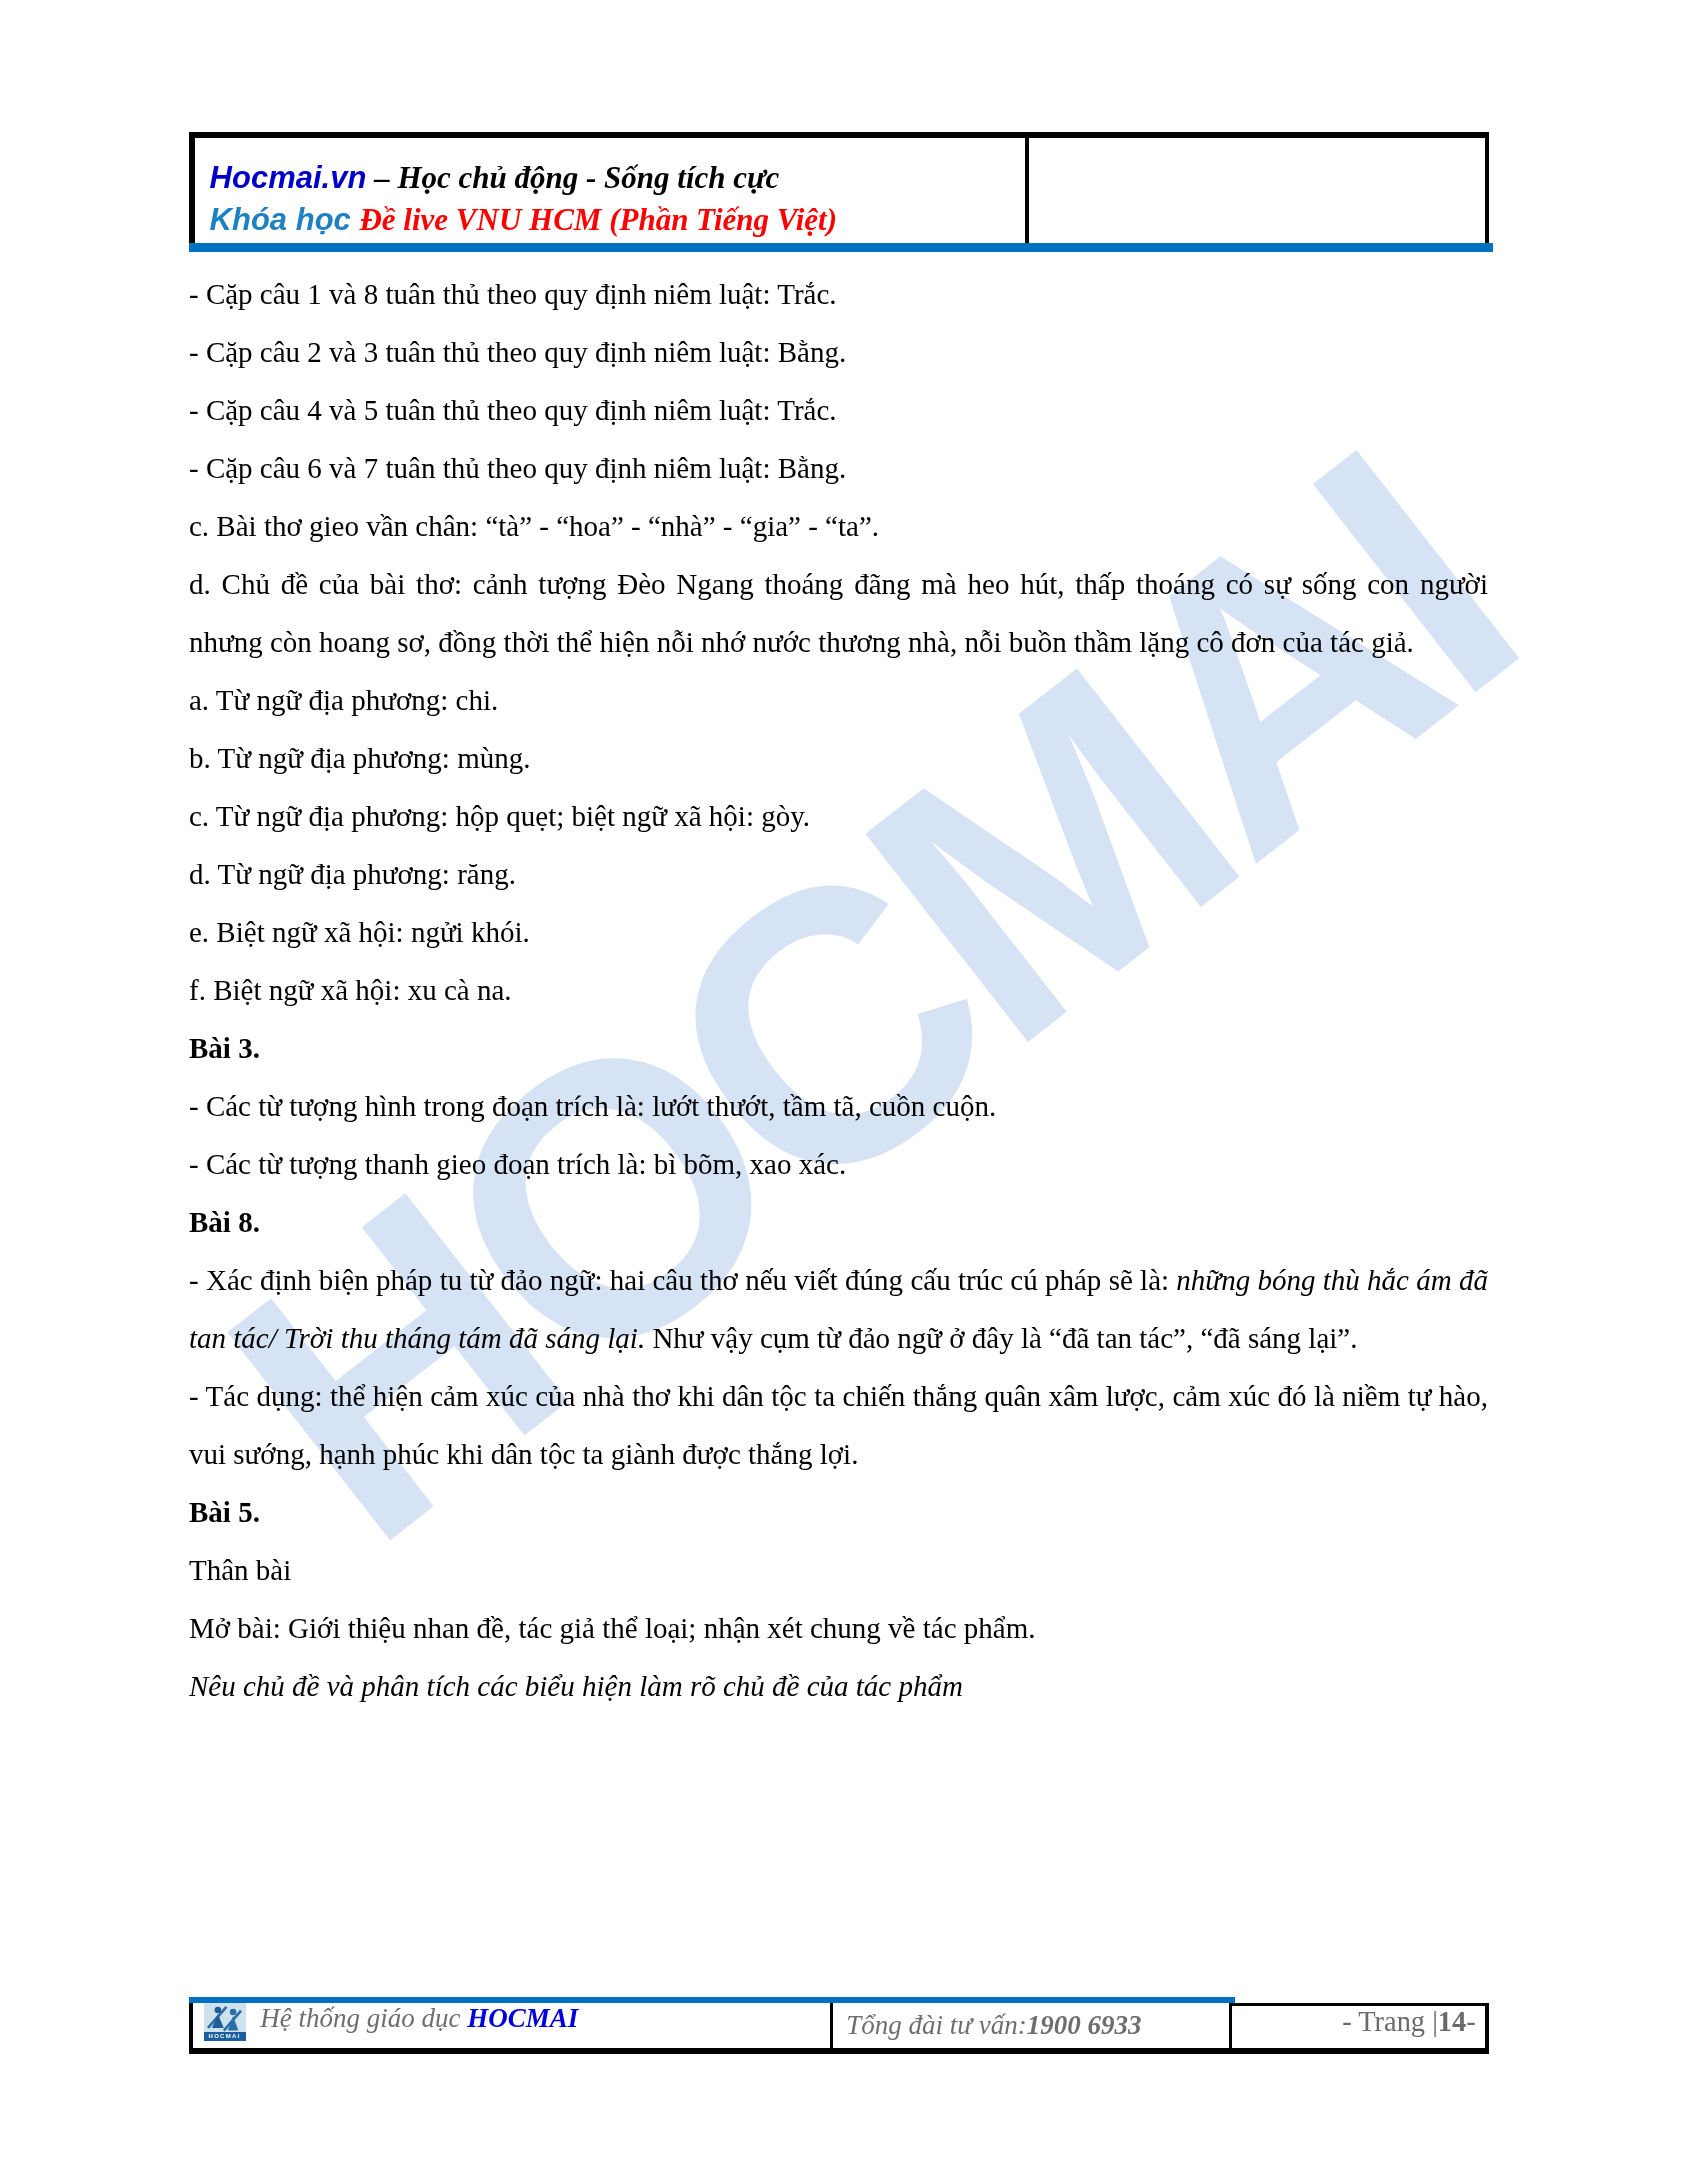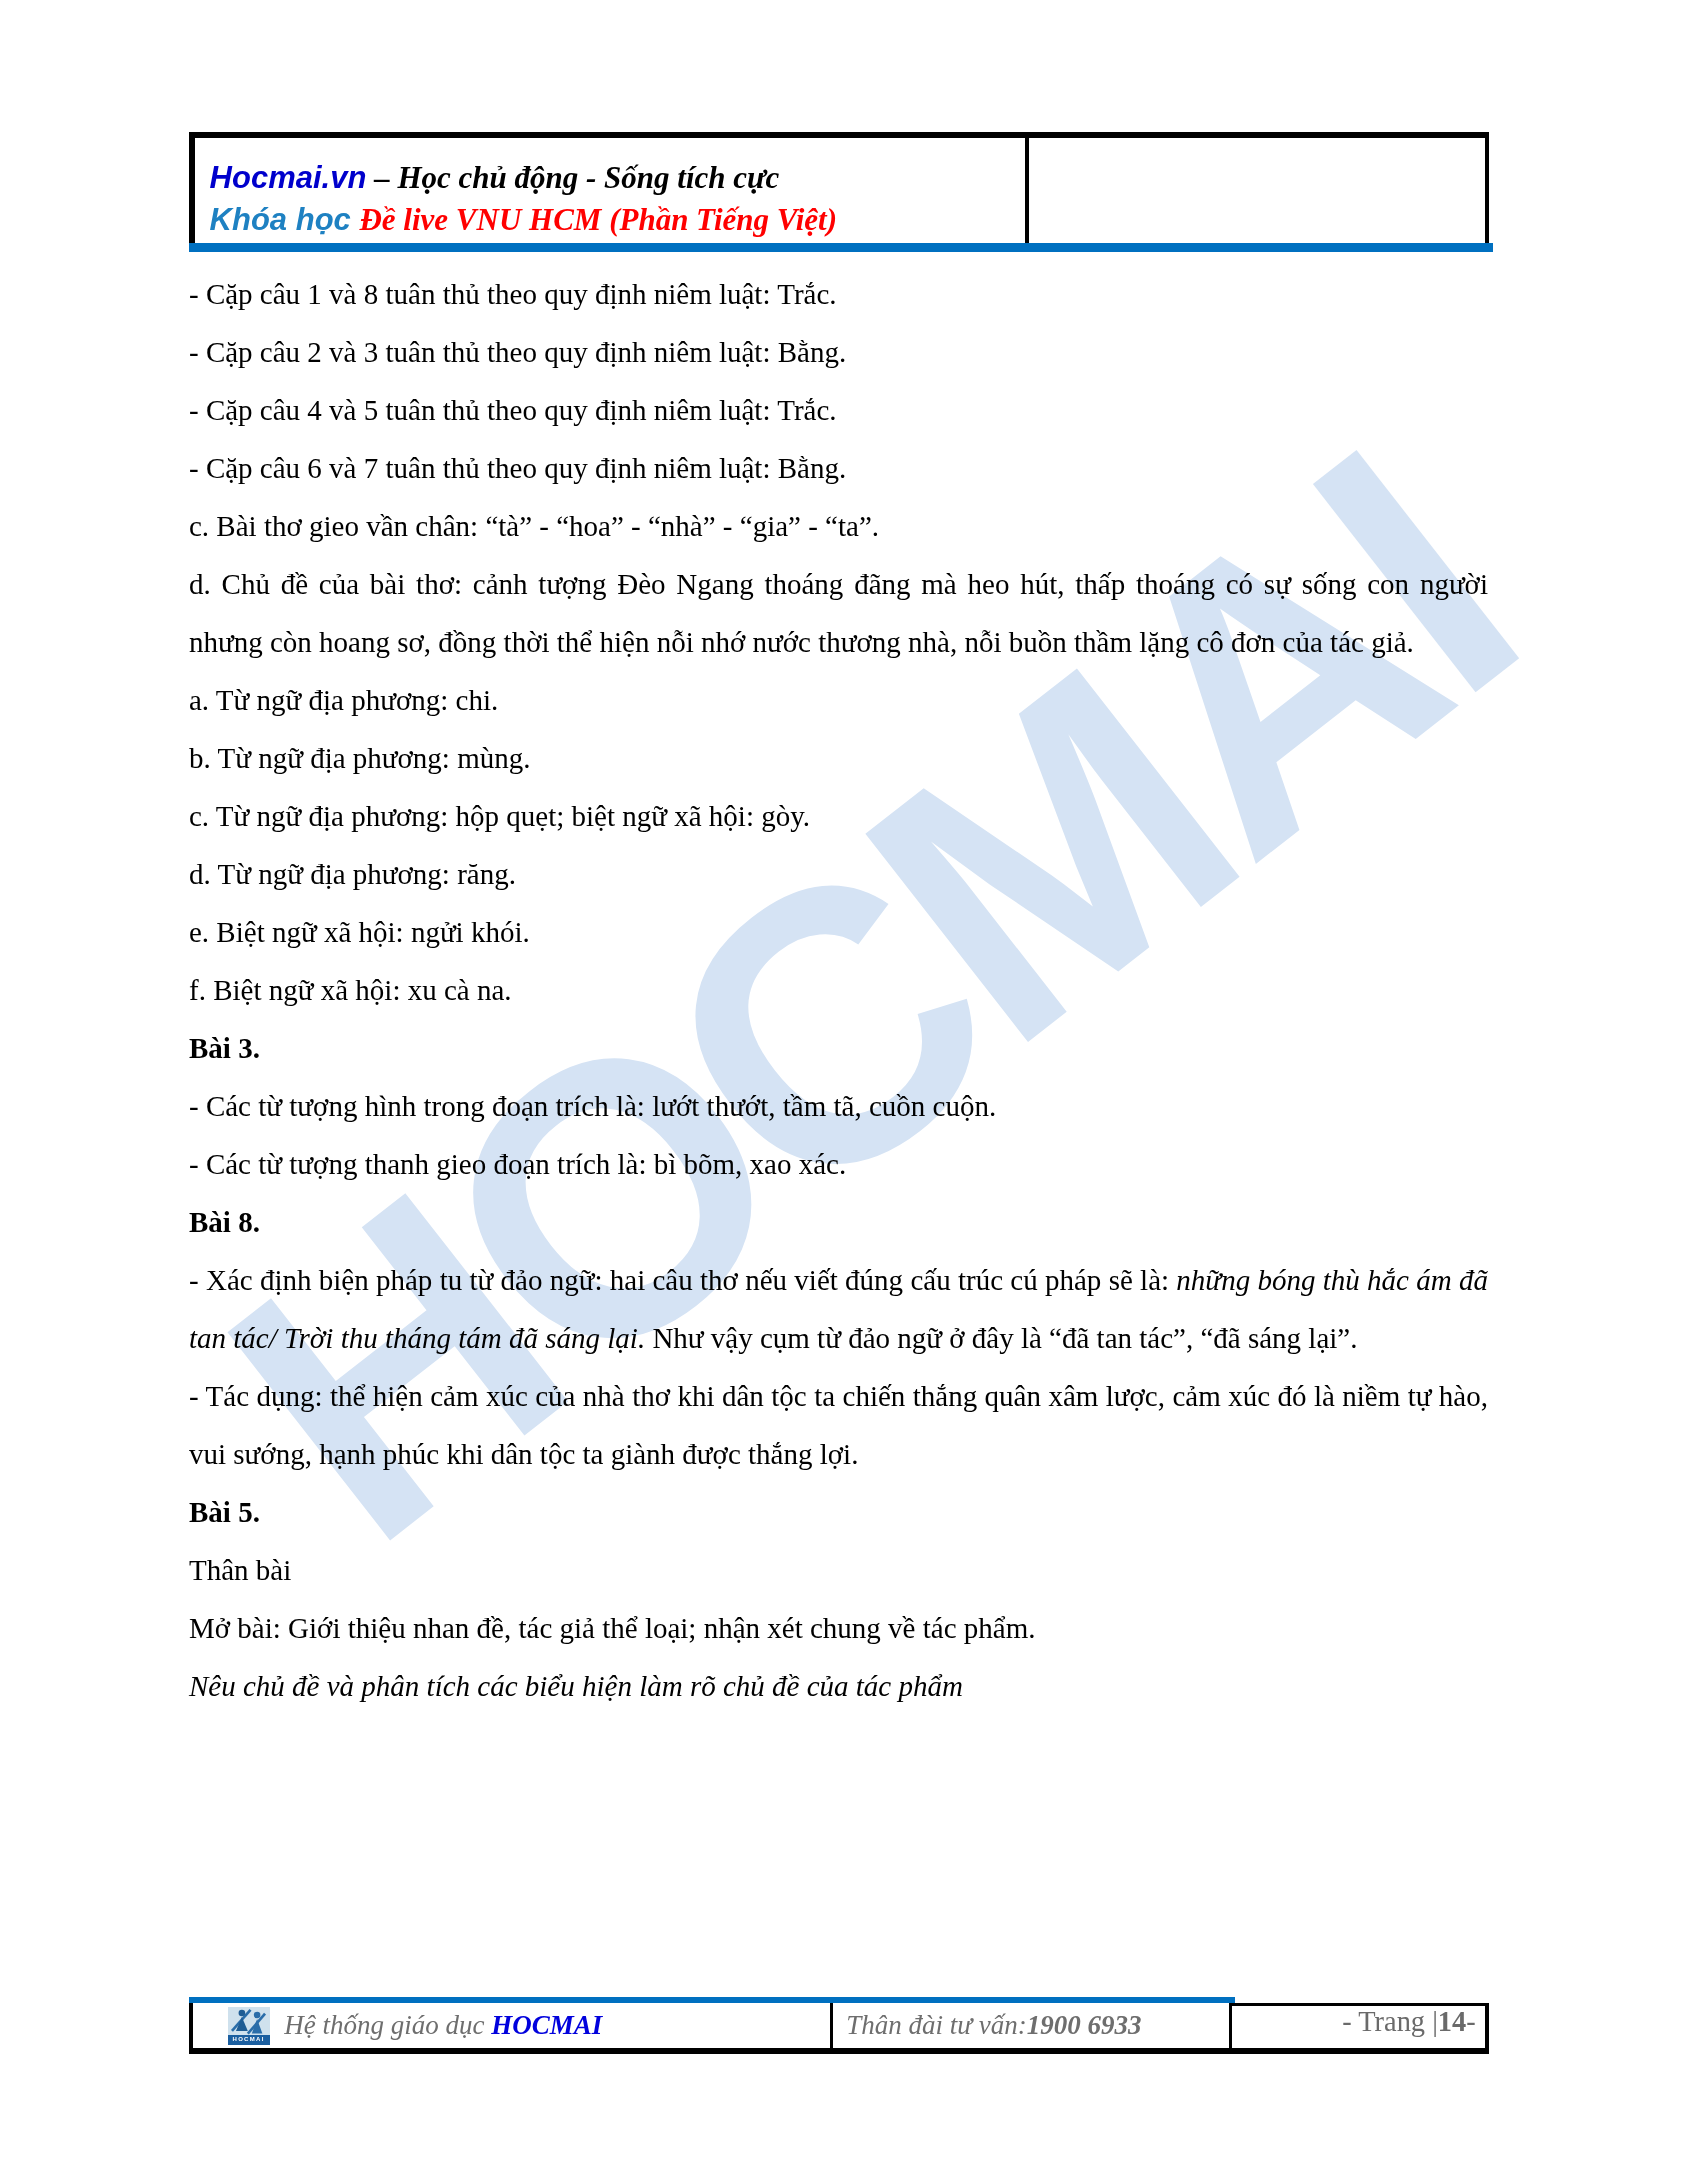--- a/index.html
+++ b/index.html
@@ -101,21 +101,21 @@
     background: #fff;
     z-index: 2;
     font-size: 27px;
     font-style: italic;
     color: #6e6e6e;
   }
   .footer-cell-left {
     width: 640px;
     box-sizing: border-box;
     border-right: 3.3px solid #000;
-    display: flex; align-items: center; padding-left: 24px;
+    display: flex; 
   }
   .footer-cell-mid {
     width: 399px;
     box-sizing: border-box;
     border-right: 3.3px solid #000;
     display: flex; align-items: center;
     padding-left: 13.2px;
   }
   .footer-cell-right {
     flex: 1;
@@ -216,21 +216,21 @@
           <circle cx="44" cy="12" r="5" fill="#2a6da9"></circle>
           <polygon points="44,18 36,40 52,40" fill="#2a6da9"></polygon>
         </svg>
         <div class="logo-strip">HOCMAI</div>
       </div>
       <div>
         <span>Hệ thống giáo dục </span><span class="org-name">HOCMAI</span>
       </div>
     </div>
     <div class="footer-cell-mid">
-      <span>Thân đài tư vấn: </span>
+      <span>Tổng đài tư vấn: </span>
         <span class="hotline-num">1900 6933</span>
     </div>
     <div class="footer-cell-right">
       <span>- Trang | </span>
         <span class="page-num">14</span>
         <span> -</span>
     </div>
   </footer>
 
 </div>

